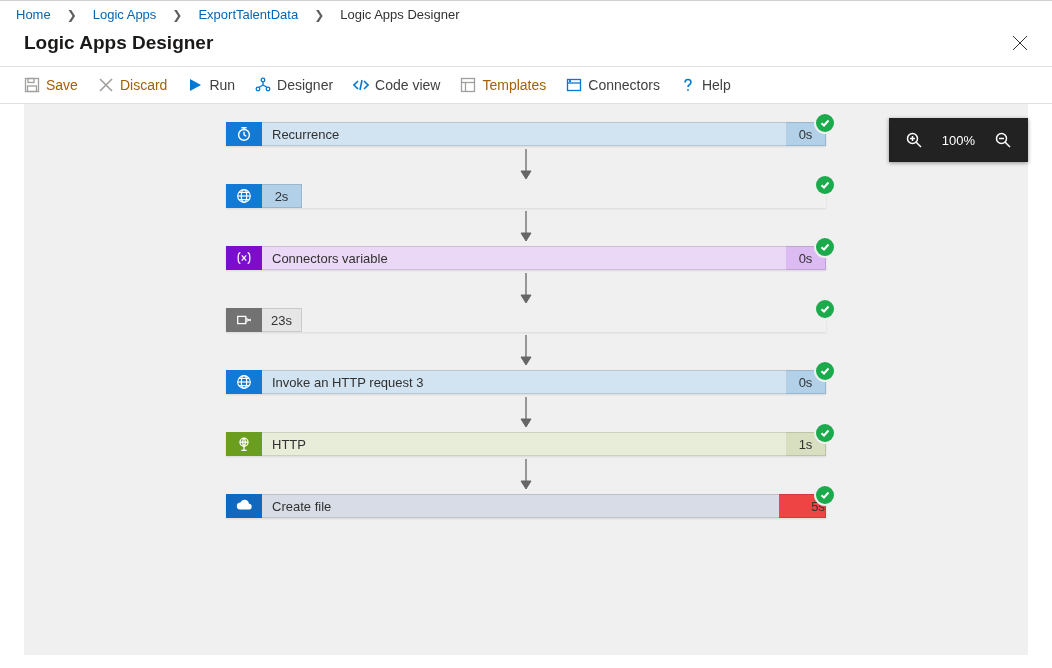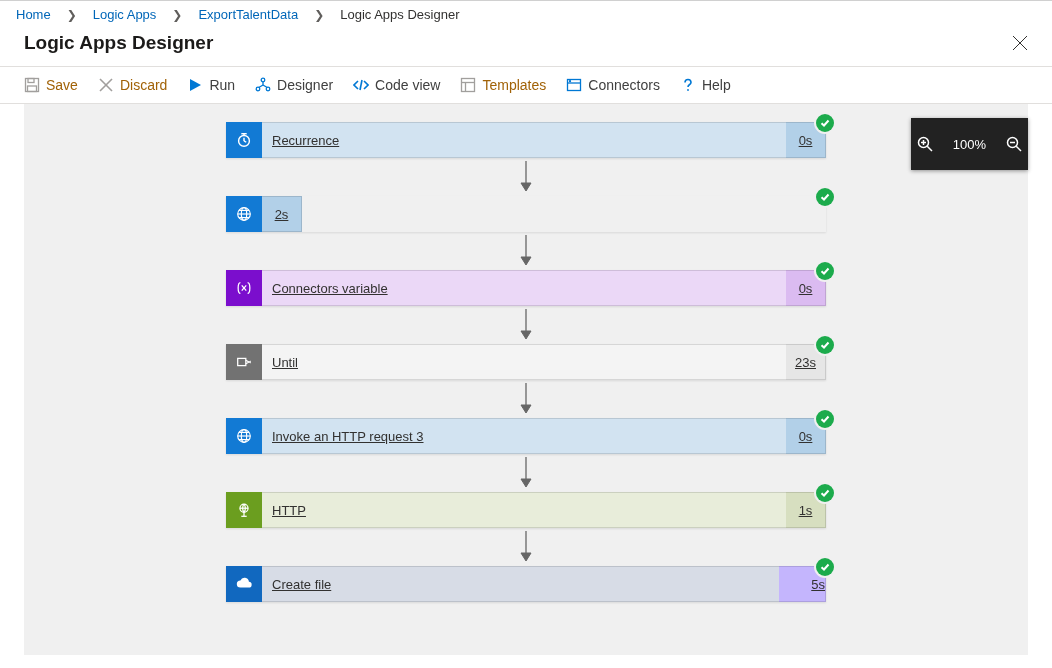--- a/index.html
+++ b/index.html
@@ -88,25 +88,24 @@
     margin: 0 auto;
     display: flex;
     flex-direction: column;
     align-items: center;
   }
 
   
   .step {
     position: relative;
     width: 600px;
-    height: 36px;
+    height: 24px;
     display: flex;
     align-items: stretch;
     box-shadow: 0 1px 2px rgba(0,0,0,0.1);
-    text-decoration: underline;
   }
   .step-icon {
     width: 36px;
     flex: 0 0 36px;
     display: flex;
     align-items: center;
     justify-content: center;
   }
   .step-icon svg { width: 18px; height: 18px; }
   .step-title {
@@ -150,41 +149,41 @@
   .c-grey .step-icon { background: #727272; }
   .c-grey .step-title { background: #f4f4f4; }
   .c-grey .step-dur { background: #e6e6e6; }
 
   .c-olive .step-icon { background: #6b9e1f; }
   .c-olive .step-title { background: #e8edda; }
   .c-olive .step-dur { background: #d7dfc0; }
 
   .c-slate .step-icon { background: #1168bf; }
   .c-slate .step-title { background: #d7dce6; }
-  .c-slate .step-dur { background: #c4b5fd; padding-left: 32px; }
+  .c-slate .step-dur { background: #ef4444; padding-left: 32px; }
 
   .arrow {
     height: 38px;
     display: flex;
     align-items: center;
     justify-content: center;
   }
   .arrow svg { stroke: #666; fill: #666; }
 
   
   .zoom {
     position: absolute;
     top: 14px;
     right: 0px;
     background: #222;
     color: #fff;
-    height: 52px;
-    display: flex;
-    align-items: center;
-    padding: 0 6px;
+    height: 44px;
+    display: flex;
+    align-items: center;
+    padding: 0 17px;
     gap: 16px;
     font-size: 13px;
     box-shadow: 0 1px 4px rgba(0,0,0,0.4);
   }
   .zoom svg { width: 16px; height: 16px; stroke: #fff; fill: none; stroke-width: 1.5; cursor: pointer;}
   .zoom-lbl { padding: 0 4px; }
 
 </style>
 </head>
 <body>
@@ -353,21 +352,20 @@
         </div>
 
       <div class="step c-grey">
         <div class="step-icon">
           <svg viewBox="0 0 20 20" fill="none" stroke="#fff" stroke-width="1.4">
               <rect x="3" y="6" width="9" height="8"></rect>
               <polyline points="12,8 15.5,10 12,12"></polyline>
               <polygon points="15,10 17.5,8.3 17.5,11.7" fill="#fff" stroke="none"></polygon>
             </svg>
         </div>
-        <div class="step-title">Until</div>
         <div class="step-dur">23s</div>
         <div class="check-badge">
             <svg viewBox="0 0 10 10">
               <polyline points="1.5,5.2 4,7.5 8.5,2.5"></polyline>
             </svg>
           </div>
       </div>
       <div class="arrow">
           <svg width="16" height="32">
             <line x1="8" y1="0" x2="8" y2="24" stroke-width="1.3"></line>

